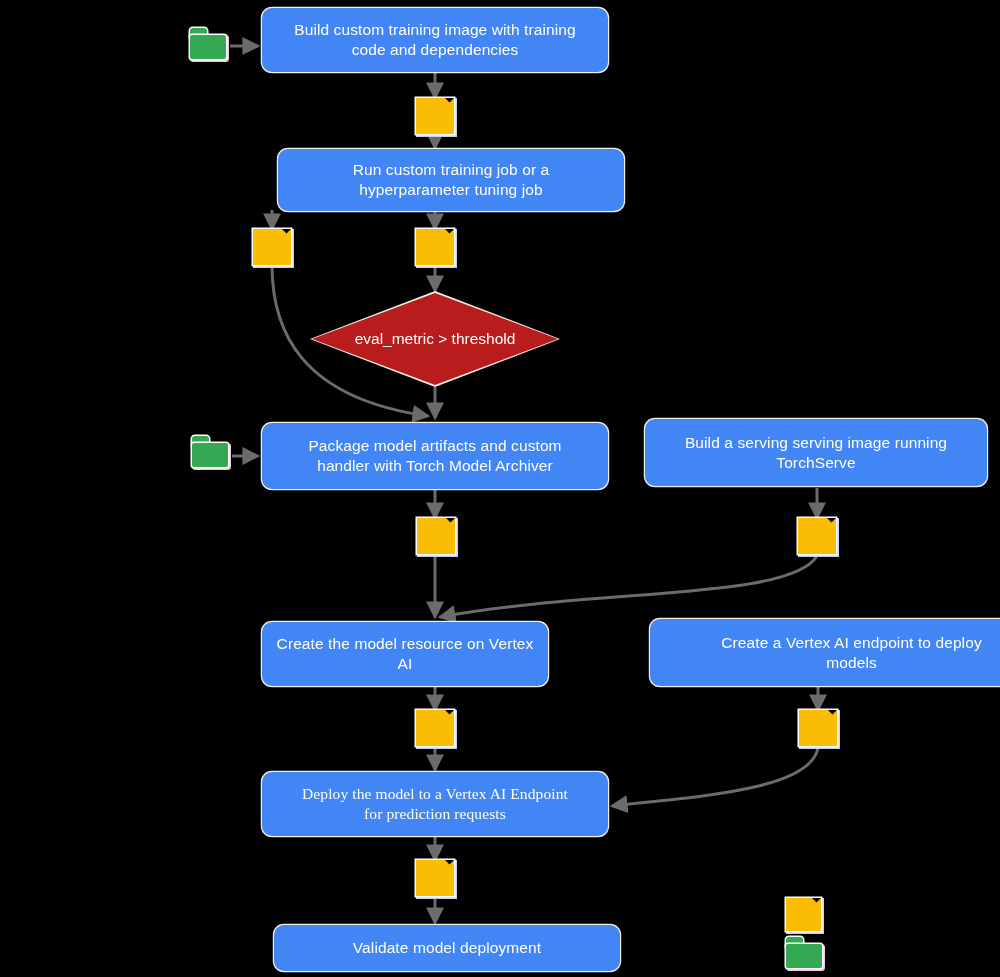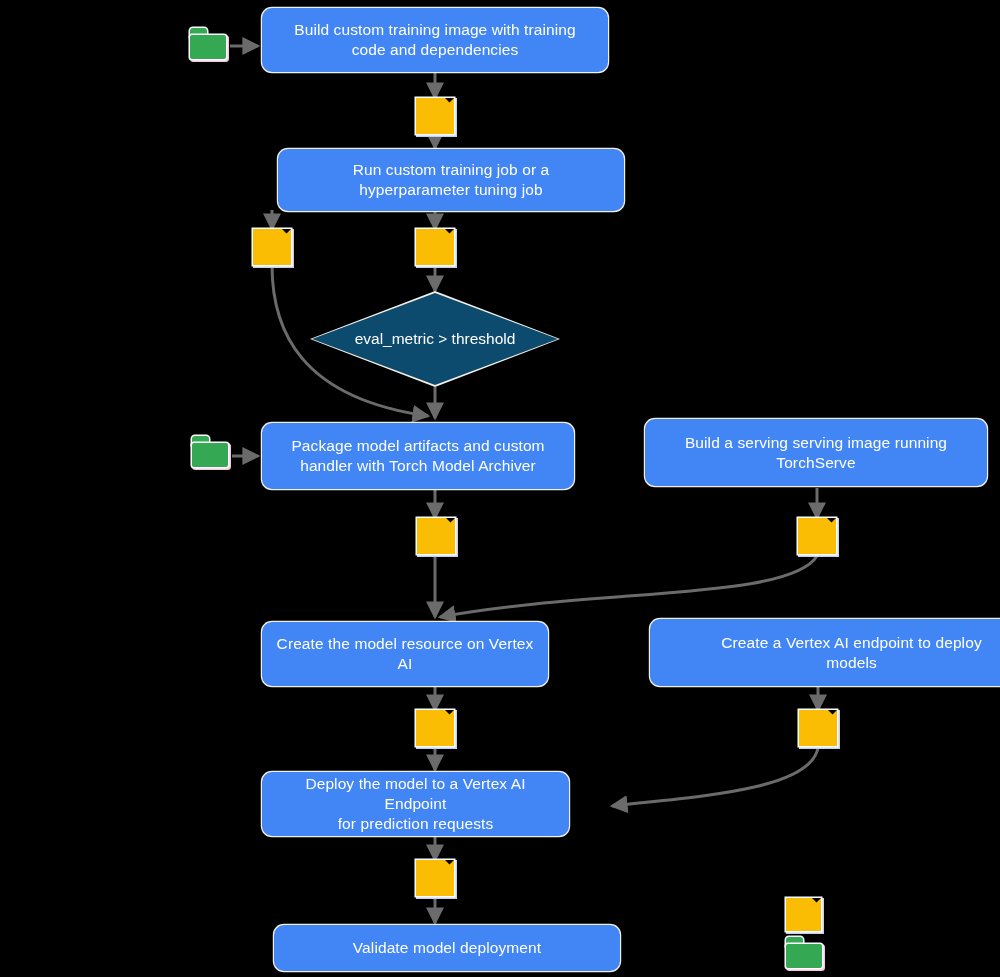--- a/index.html
+++ b/index.html
@@ -41,21 +41,21 @@
     line-height: 1.28;
     letter-spacing: 0.1px;
     padding: 4px 14px;
     box-shadow: 0 0 0 1.2px #f5f0e6;
   }
   .node span {
     display: block;
   }
   .diamond {
     position: absolute;
-    background: #0c4a6e;
+    background: #b91c1c;
     display: flex;
     align-items: center;
     justify-content: center;
     text-align: center;
     color: #ffffff;
     font-size: 15.5px;
     line-height: 1.3;
     clip-path: polygon(50% 0%, 100% 50%, 50% 100%, 0% 50%);
     -webkit-clip-path: polygon(50% 0%, 100% 50%, 50% 100%, 0% 50%);
   }
@@ -185,21 +185,21 @@
   </div>
 
   <div class="diamond-outline" style="left:310px; top:291px; width:250px; height:96px;"></div>
   <div class="diamond" style="left:312px; top:293px; width:246px; height:92px;">
     <span>
       <span>eval_metric</span>
       <span>&gt; threshold</span>
     </span>
   </div>
 
-  <div class="node" style="left:262px; top:423px; width:312px; height:66px;">
+  <div class="node" style="left:262px; top:423px; width:346px; height:66px;">
     <span>
       <span>Package model artifacts and custom</span>
       <span>handler with Torch Model Archiver</span>
     </span>
   </div>
 
   <div class="node" style="left:645px; top:419px; width:342px; height:67px;">
     <span>
       <span>Build a serving serving image running</span>
       <span>TorchServe</span>
@@ -212,21 +212,21 @@
     </span>
   </div>
 
   <div class="node" style="left:650px; top:619px; width:403px; height:67px;">
     <span>
       <span>Create a Vertex AI endpoint to deploy</span>
       <span>models</span>
     </span>
   </div>
 
-  <div class="node" style="left:262px; top:772px; width:307px; height:64px;">
+  <div class="node" style="left:262px; top:772px; width:346px; height:64px;font-family:Liberation Serif, serif;">
     <span>
       <span>Deploy the model to a Vertex AI Endpoint</span>
       <span>for prediction requests</span>
     </span>
   </div>
 
   <div class="node" style="left:262px; top:925px; width:346px; height:46px;margin-left:12px;">
     <span>
       <span>Validate model deployment</span>
     </span>

